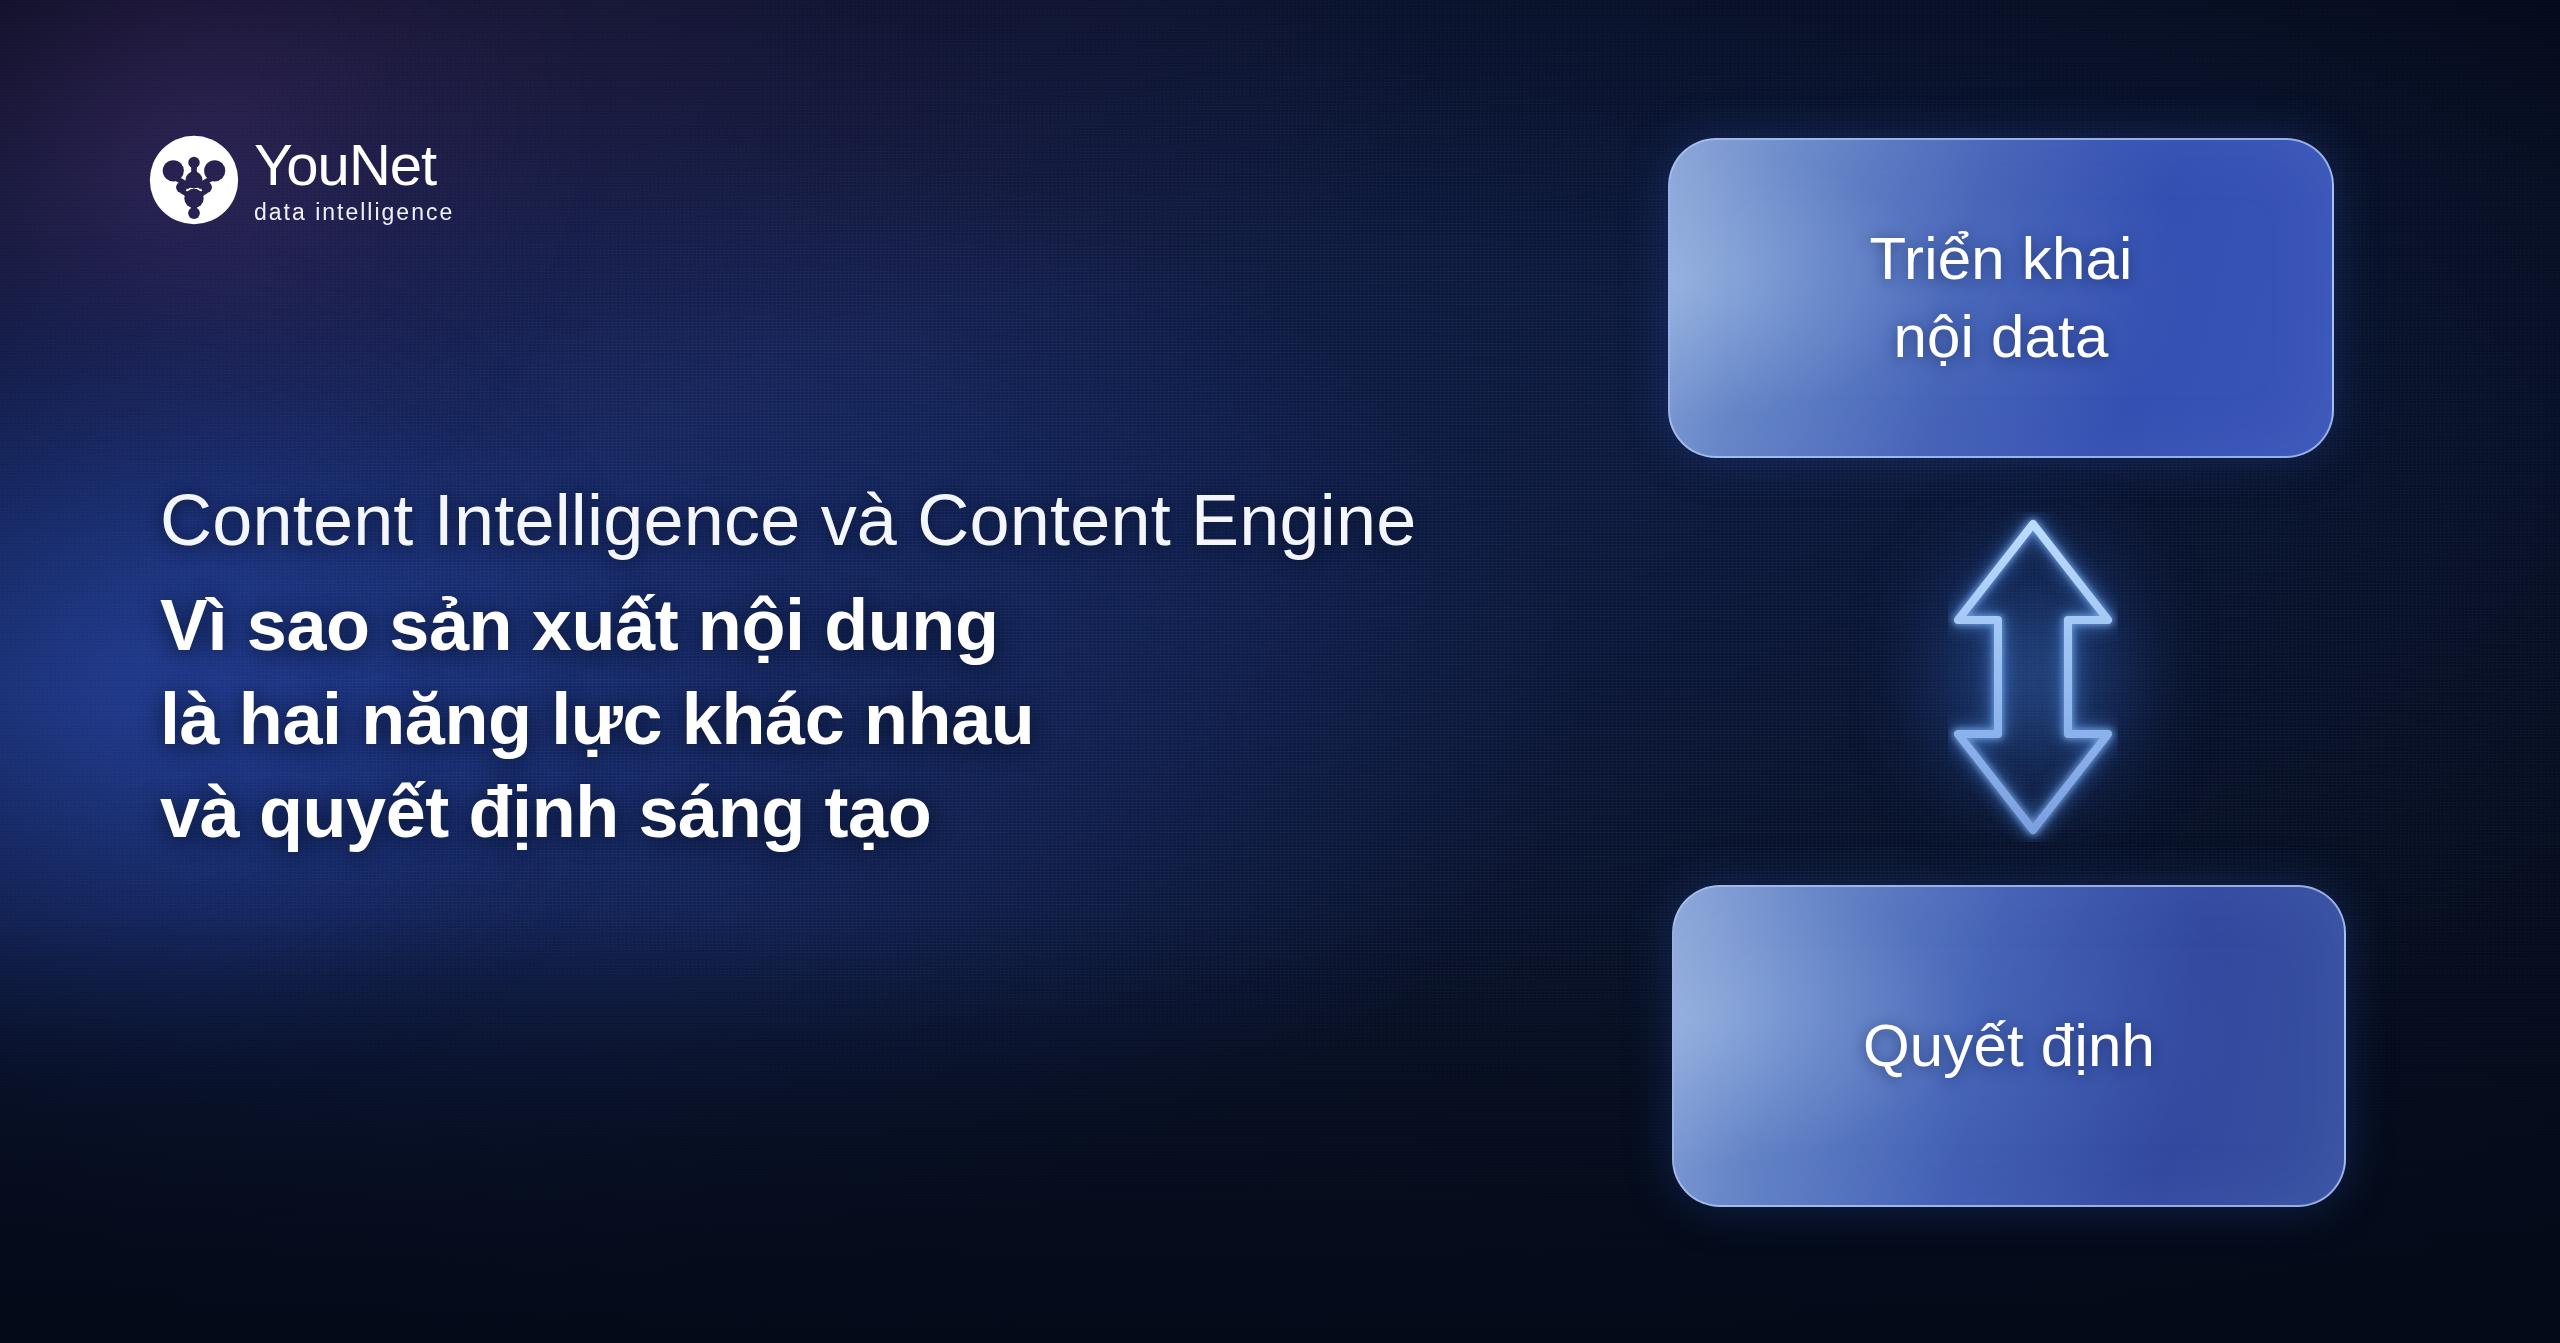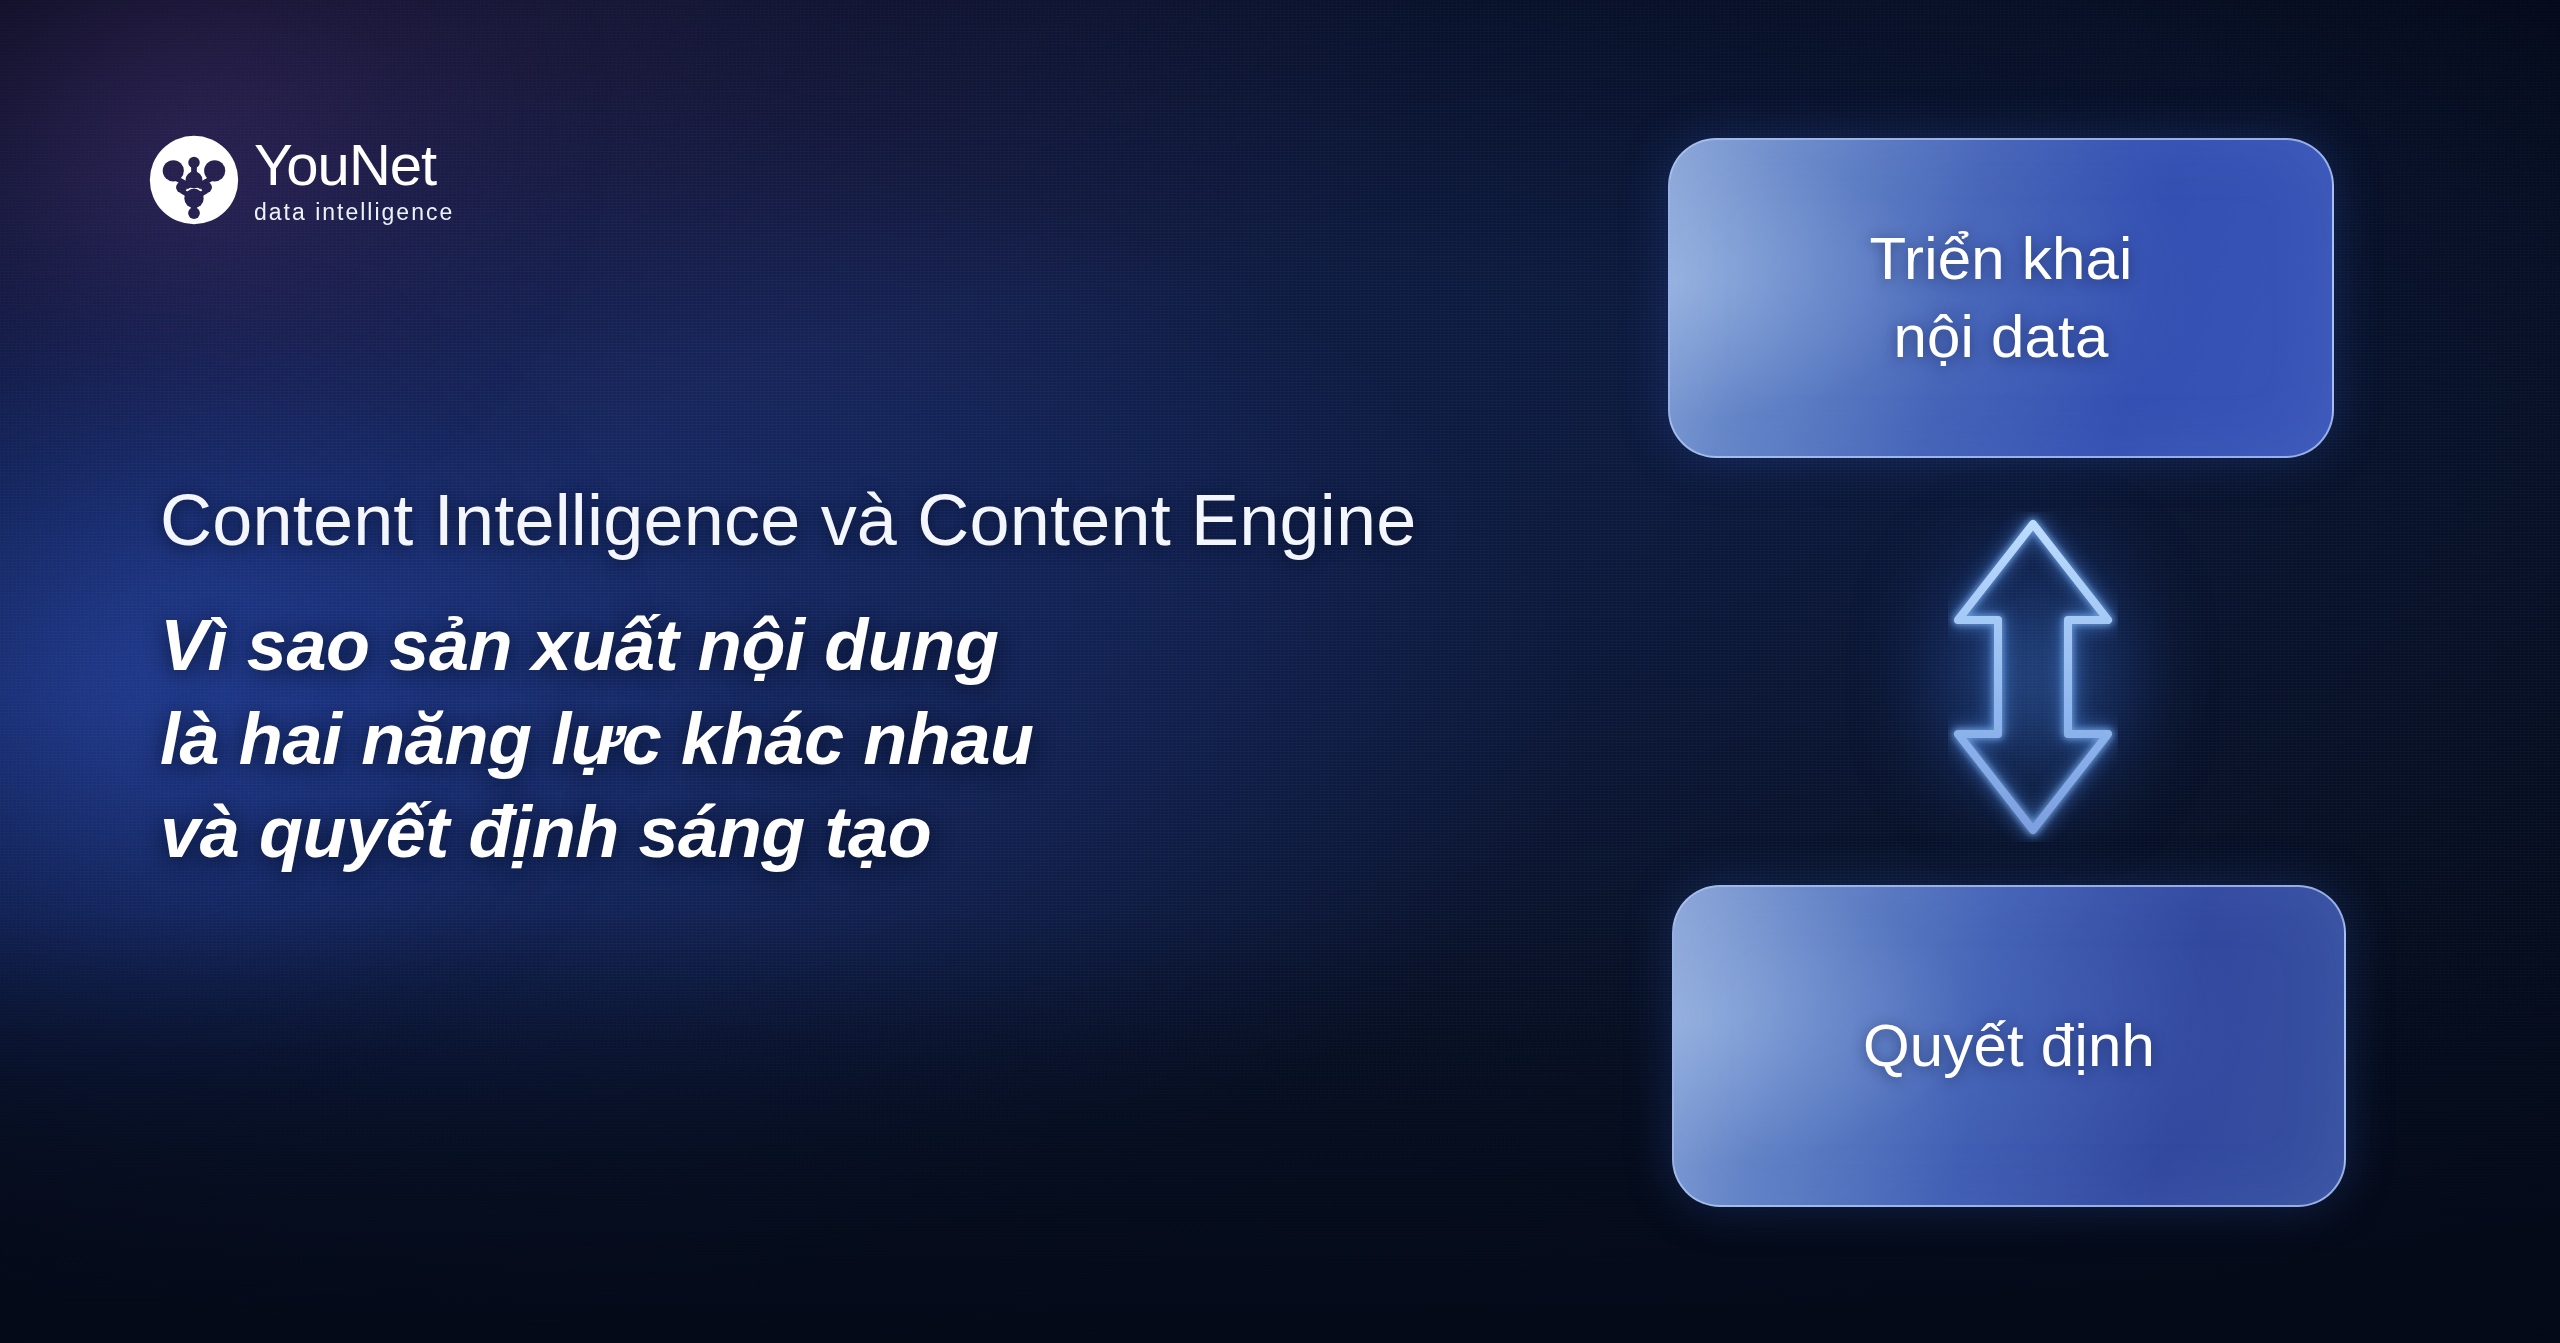--- a/index.html
+++ b/index.html
@@ -76,25 +76,24 @@
   }
 
   
   .copy{ position:absolute; left:160px; top:478px; width:1430px; }
   .eyebrow{
     font-size:72px; font-weight:400; color:#f3f6fd;
     letter-spacing:.2px; line-height:1.18;
     text-shadow:0 2px 16px rgba(5,14,36,.75);
   }
   .headline{
-    margin-top:36px;
+    margin-top:16px;
     font-size:72px; font-weight:700; color:#ffffff;
     line-height:1.30; letter-spacing:-.4px;
     text-shadow:0 3px 22px rgba(4,12,32,.8);
-    font-style:italic;
   }
   .headline .hl{ display:block; }
 
   
   .card{
     position:absolute;
     border-radius:48px;
     border:2px solid rgba(178,203,245,0.78);
     display:flex; align-items:center; justify-content:center;
     text-align:center;

